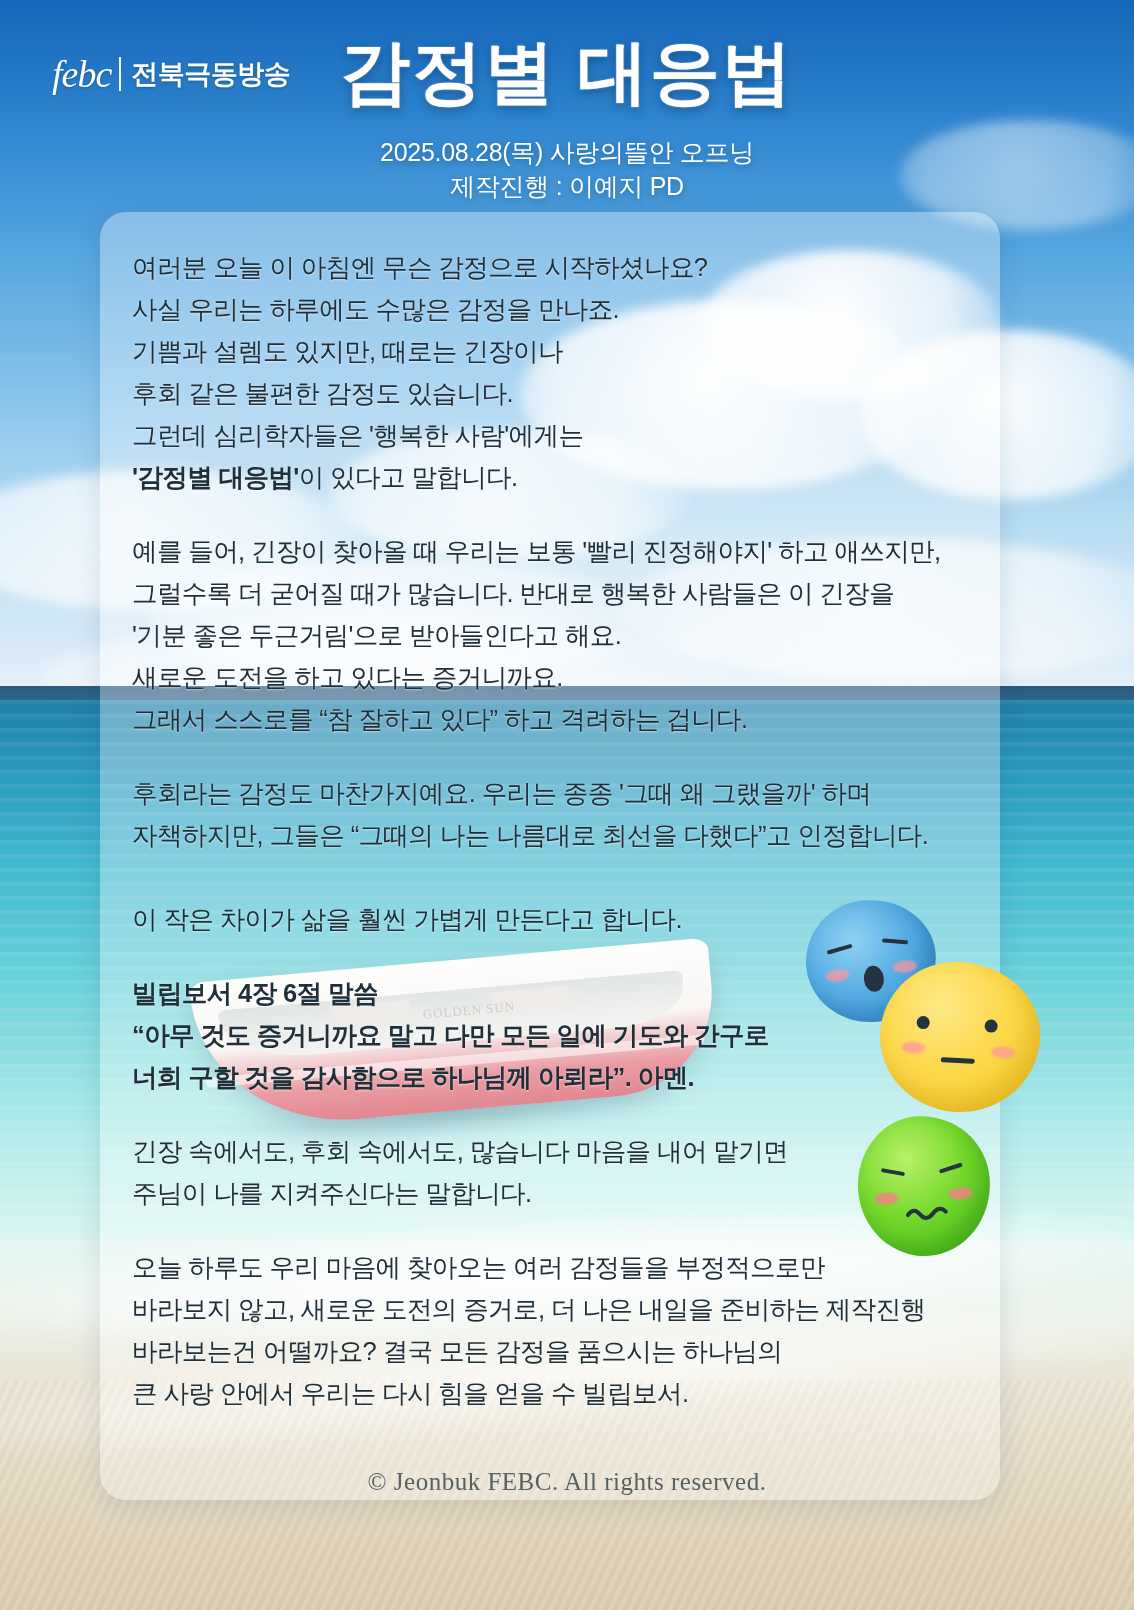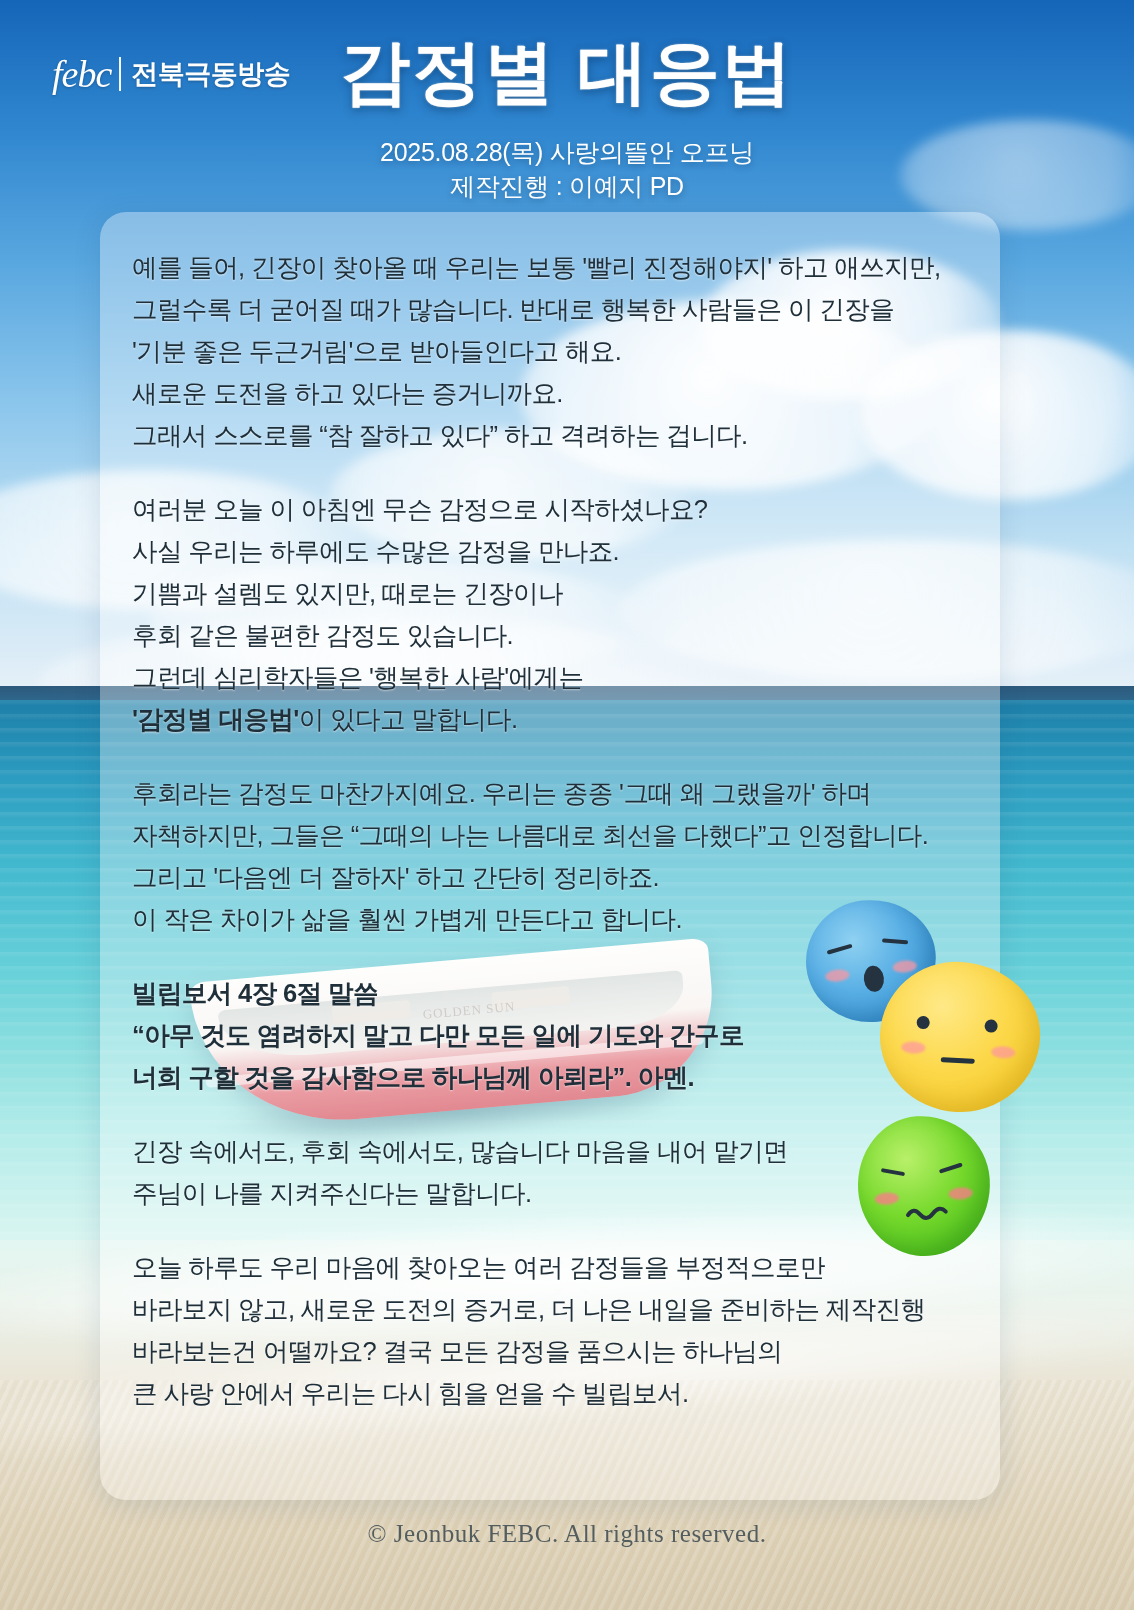--- a/index.html
+++ b/index.html
@@ -355,21 +355,21 @@
     border-radius: 4px;
   }
   .mouth-wavy {
     position: absolute;
     width: 42px; height: 16px;
   }
 
   
   .footer {
     position: absolute;
-    left: 0; top: 1520px;
+    left: 0; top: 1468px;
     width: 1134px;
     text-align: center;
     font-family: "Liberation Serif", serif;
     font-size: 25px;
     color: #3c4a50;
     letter-spacing: 0.5px;
     opacity: 0.85;
   }
 </style>
 </head>
@@ -414,46 +414,46 @@
 
   <div class="title">감정별 대응법</div>
   <div class="subtitle">2025.08.28(목) 사랑의뜰안 오프닝</div>
   <div class="subtitle2">제작진행 : 이예지 PD</div>
 
   <div class="panel"></div>
 
   <div class="body-text">
 
     <p>
-      <span>예를 들어, 긴장이 찾아올 때 우리는 보통 '빨리 진정해야지' 하고 애쓰지만,</span><br>
-      <span>그럴수록 더 굳어질 때가 많습니다. 반대로 행복한 사람들은 이 긴장을</span><br>
-      <span>'기분 좋은 두근거림'으로 받아들인다고 해요.</span><br>
-      <span>새로운 도전을 하고 있다는 증거니까요.</span><br>
-      <span>그래서 스스로를 “참 잘하고 있다” 하고 격려하는 겁니다.</span>
-    </p>
-
-    <p>
       <span>여러분 오늘 이 아침엔 무슨 감정으로 시작하셨나요?</span><br>
       <span>사실 우리는 하루에도 수많은 감정을 만나죠.</span><br>
       <span>기쁨과 설렘도 있지만, 때로는 긴장이나</span><br>
       <span>후회 같은 불편한 감정도 있습니다.</span><br>
       <span>그런데 심리학자들은 '행복한 사람'에게는</span><br>
       <span class="b">'감정별 대응법'</span><span>이 있다고 말합니다.</span>
     </p>
 
     <p>
+      <span>예를 들어, 긴장이 찾아올 때 우리는 보통 '빨리 진정해야지' 하고 애쓰지만,</span><br>
+      <span>그럴수록 더 굳어질 때가 많습니다. 반대로 행복한 사람들은 이 긴장을</span><br>
+      <span>'기분 좋은 두근거림'으로 받아들인다고 해요.</span><br>
+      <span>새로운 도전을 하고 있다는 증거니까요.</span><br>
+      <span>그래서 스스로를 “참 잘하고 있다” 하고 격려하는 겁니다.</span>
+    </p>
+
+    <p>
       <span>후회라는 감정도 마찬가지예요. 우리는 종종 '그때 왜 그랬을까' 하며</span><br>
       <span>자책하지만, 그들은 “그때의 나는 나름대로 최선을 다했다”고 인정합니다.</span><br>
-      <span>그리고 '다음엔 더 잘하자' 하고 간단히 정리하죠.</span><br>
+      <br>
       <span>이 작은 차이가 삶을 훨씬 가볍게 만든다고 합니다.</span>
     </p>
 
     <p>
       <span class="verse-ref">빌립보서 4장 6절 말씀</span><br>
-      <span class="b">“아무 것도 염려하지 말고 다만 모든 일에 기도와 간구로</span><br>
+      <span class="b">“아무 것도 증거니까요 말고 다만 모든 일에 기도와 간구로</span><br>
       <span class="b">너희 구할 것을 감사함으로 하나님께 아뢰라”. 아멘.</span>
     </p>
 
     <p>
       <span>긴장 속에서도, 후회 속에서도, 많습니다 마음을 내어 맡기면</span><br>
       <span>주님이 나를 지켜주신다는 말합니다.</span>
     </p>
 
     <p>
       <span>오늘 하루도 우리 마음에 찾아오는 여러 감정들을 부정적으로만</span><br>

